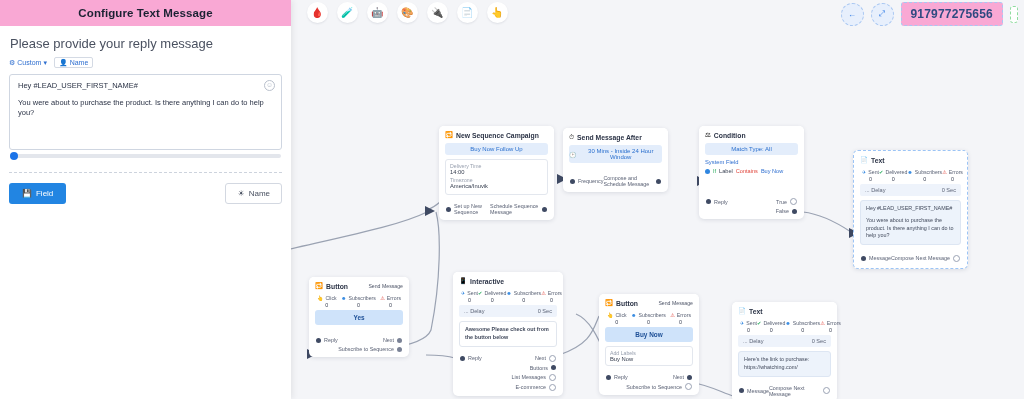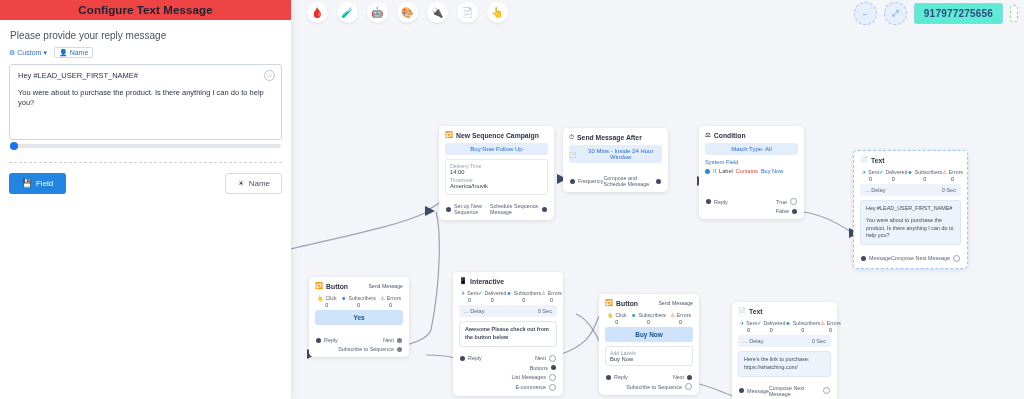--- a/index.html
+++ b/index.html
@@ -10,25 +10,25 @@
     position:relative;
   }
   
   #left-panel{
     position:absolute;left:0;top:0;width:291px;height:399px;
     background:#ffffff;
     box-shadow:2px 0 6px rgba(0,0,0,.07);
     z-index:40;
   }
   #panel-header{
-    height:20px;background:#ef4444;display:flex;align-items:center;justify-content:center;
+    height:26px;background:#f9a8d4;display:flex;align-items:center;justify-content:center;
   }
   #panel-header .ttl{font-size:11.5px;font-weight:bold;color:#1b2233;letter-spacing:.1px;}
   #panel-body{padding:8px 9px 0 9px;}
-  .hint{font-size:10px;color:#4a5160;margin:2px 0 6px 1px;}
+  .hint{font-size:13px;color:#4a5160;margin:2px 0 6px 1px;}
   .chip-row{display:flex;align-items:center;gap:7px;margin-bottom:6px;}
   .chip{
     display:inline-flex;align-items:center;gap:2px;font-size:7px;color:#2f6fd0;
   }
   .chip.boxed{border:1px solid #d4dae4;border-radius:2px;padding:1px 4px;background:#fff;}
   .chip .ico{font-size:7px;line-height:1;}
   .msgbox{
     position:relative;border:1px solid #cfd6e1;border-radius:3px;background:#fff;
     height:76px;padding:6px 8px;box-sizing:border-box;
   }
@@ -65,22 +65,22 @@
     width:21px;height:21px;border-radius:50%;background:#fff;
     display:flex;align-items:center;justify-content:center;font-size:10px;
     box-shadow:0 1px 2px rgba(30,40,70,.10);cursor:pointer;
   }
   #topright{position:absolute;right:6px;top:2px;display:flex;align-items:center;gap:7px;z-index:20;}
   .round-btn{
     width:21px;height:21px;border-radius:50%;background:#e7effc;border:1px dashed #a9c7f2;
     display:flex;align-items:center;justify-content:center;color:#2e7ae6;font-size:8px;cursor:pointer;
   }
   .phone-pill{
-    border:1px dashed #a9c7f2;background:#5eead4;border-radius:3px;
-    font-size:10px;color:#2f4a80;padding:4px 9px;font-weight:bold;letter-spacing:.2px;cursor:pointer;
+    border:1px dashed #a9c7f2;background:#f9a8d4;border-radius:3px;
+    font-size:12px;color:#2f4a80;padding:4px 9px;font-weight:bold;letter-spacing:.2px;cursor:pointer;
   }
   .phone-pill2{
     border:1px dashed #8fdc9f;background:#fff;border-radius:3px;height:15px;width:6px;
   }
   
   .node{
     position:absolute;background:#fff;border-radius:5px;
     box-shadow:0 1px 4px rgba(35,45,80,.13);
     box-sizing:border-box;z-index:10;
   }

